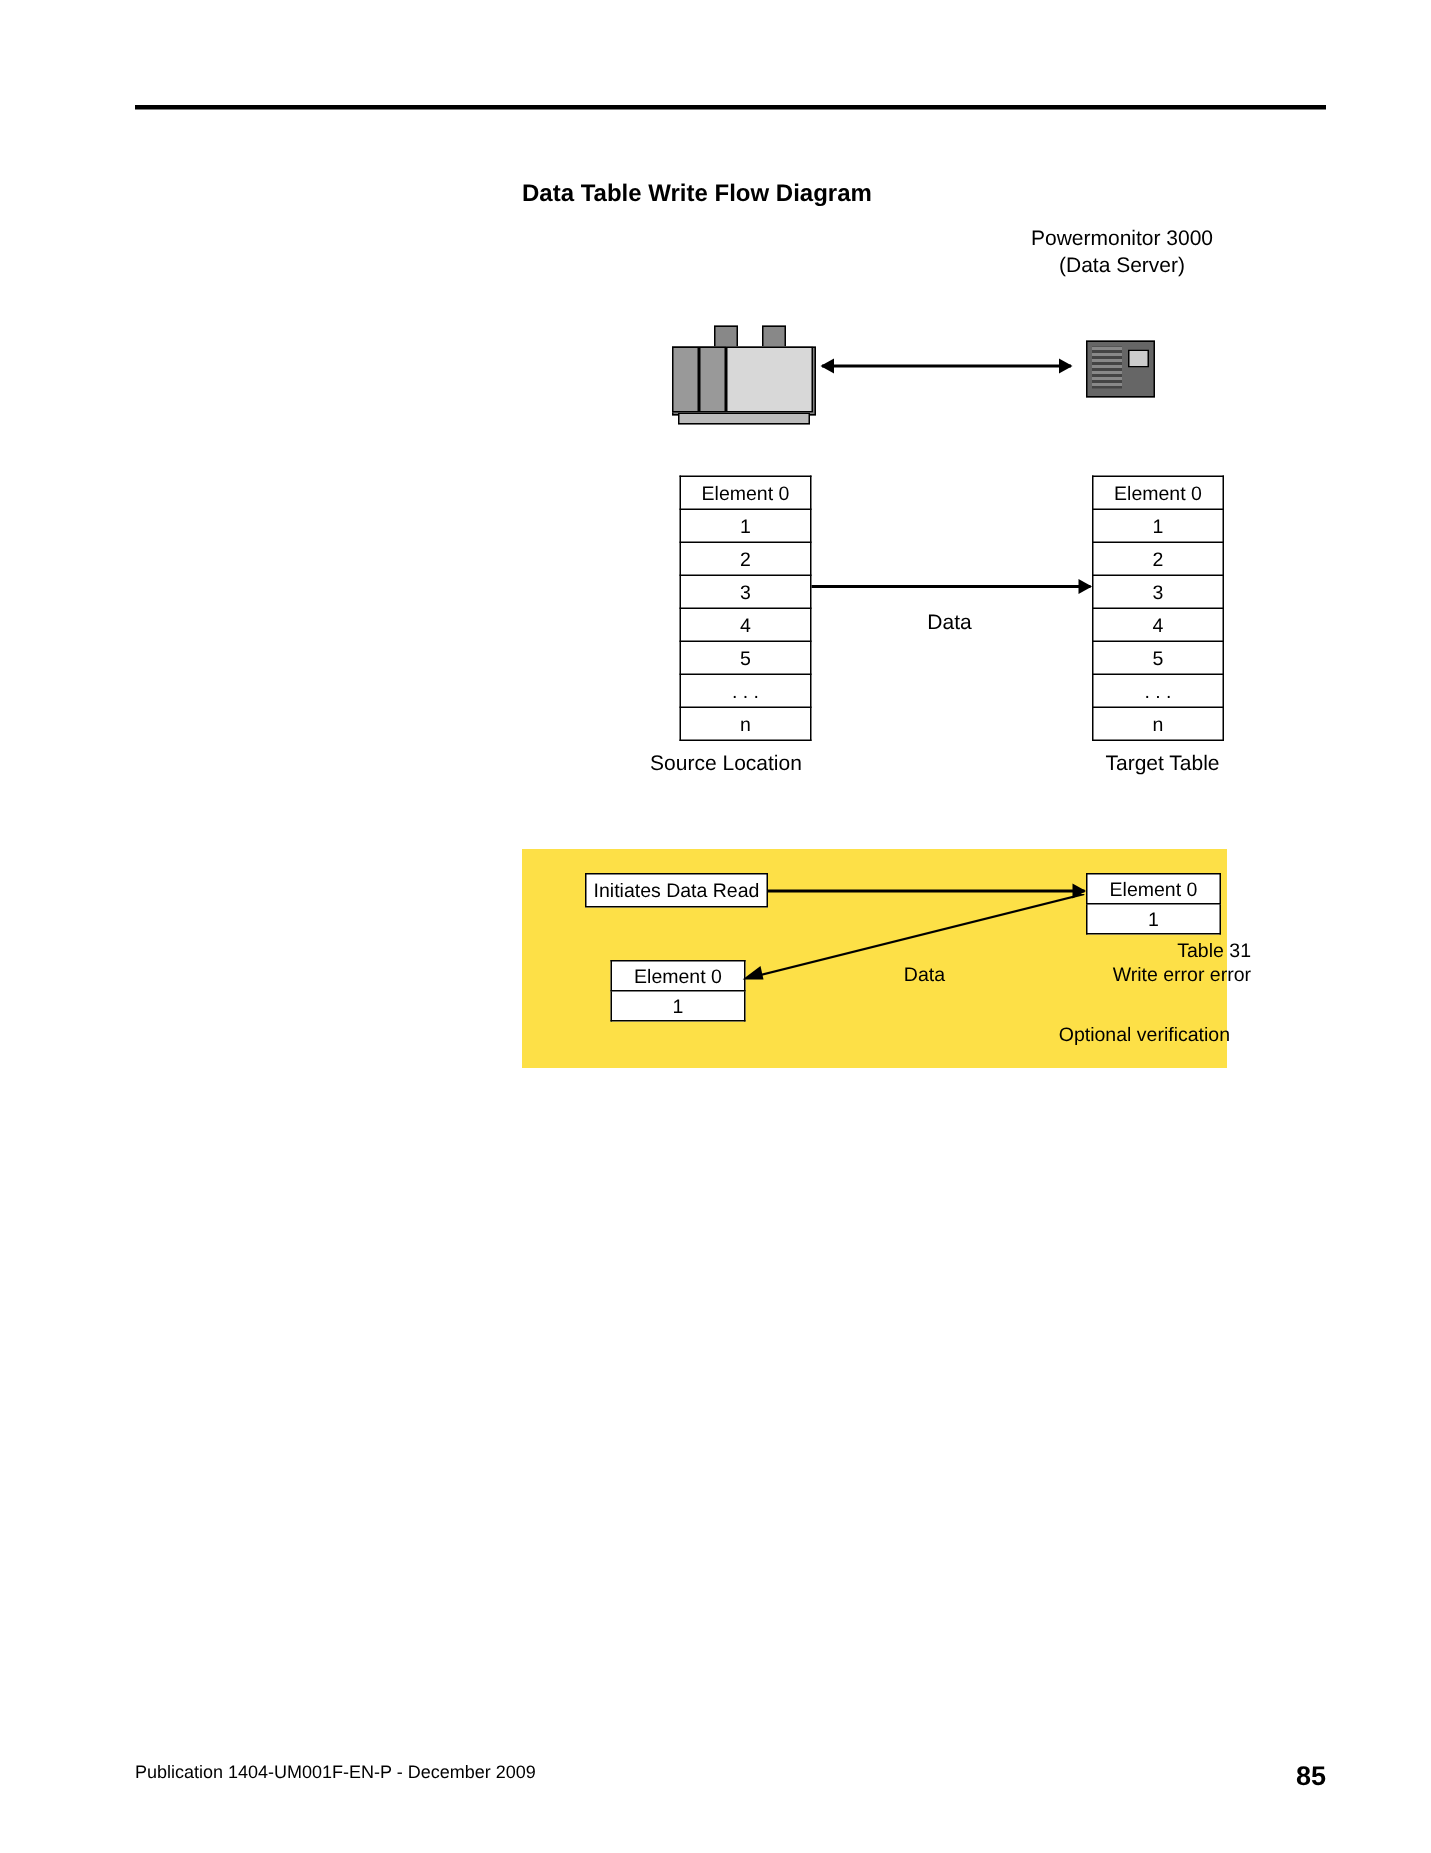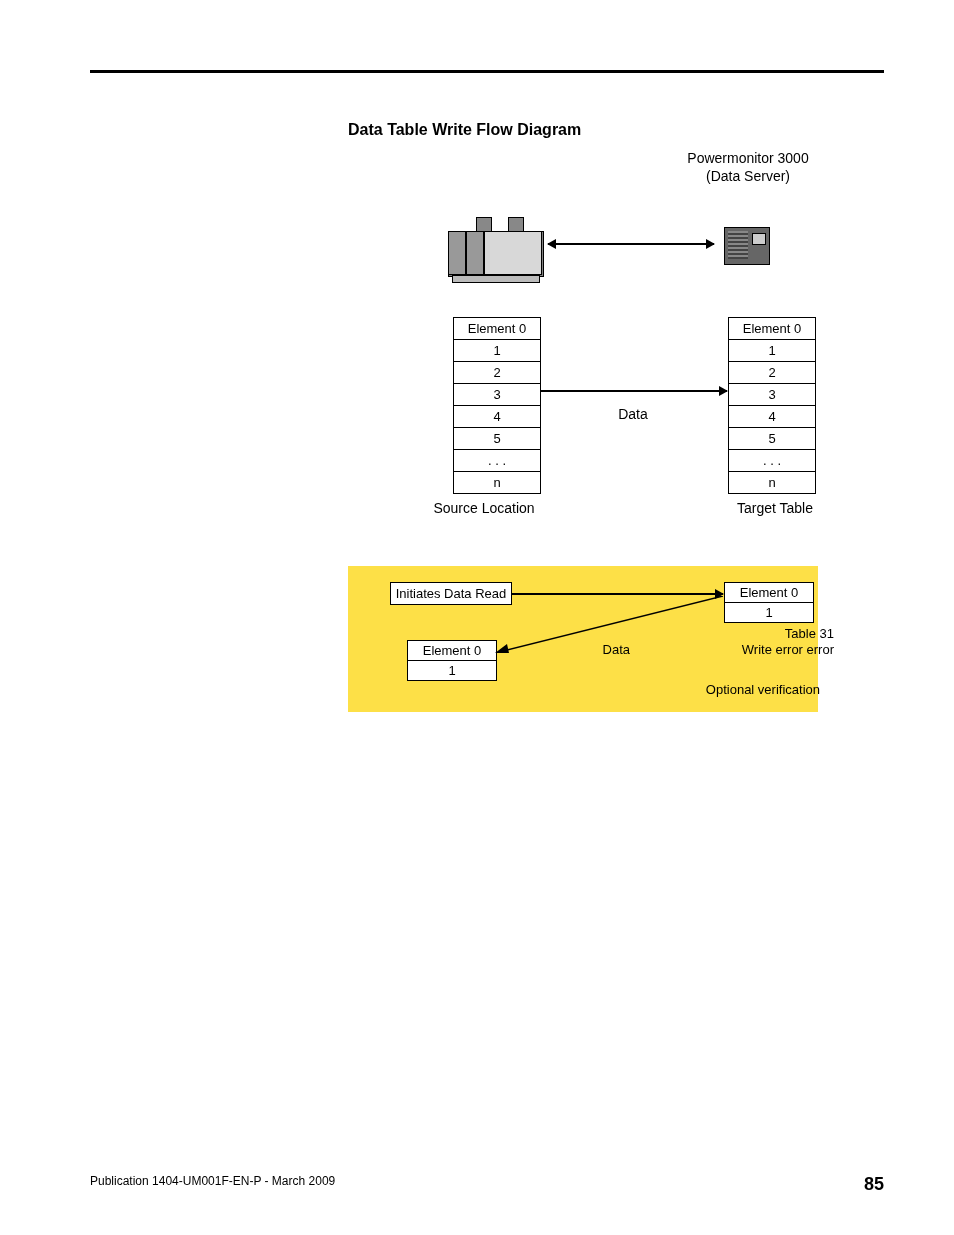--- a/index.html
+++ b/index.html
@@ -167,16 +167,16 @@
 
     <svg style="position:absolute;left:147px;top:30px;width:228px;height:58px">
       <line x1="228" y1="0" x2="8" y2="55" stroke="#000" stroke-width="1.5"></line>
       <polygon points="0,57 12,48 14,57" fill="#000"></polygon>
     </svg>
     <div class="panel-lbl" style="left:232px;top:76px;width:50px">Data</div>
     <div class="panel-lbl" style="left:322px;top:116px;width:150px">Optional verification</div>
   </div>
 
   <div class="ftr">
-    <span>Publication 1404-UM001F-EN-P - March 2009</span>
+    <span>Publication 1404-UM001F-EN-P - December 2009</span>
     <span class="pg">85</span>
   </div>
 </div>
 
 </body></html>

